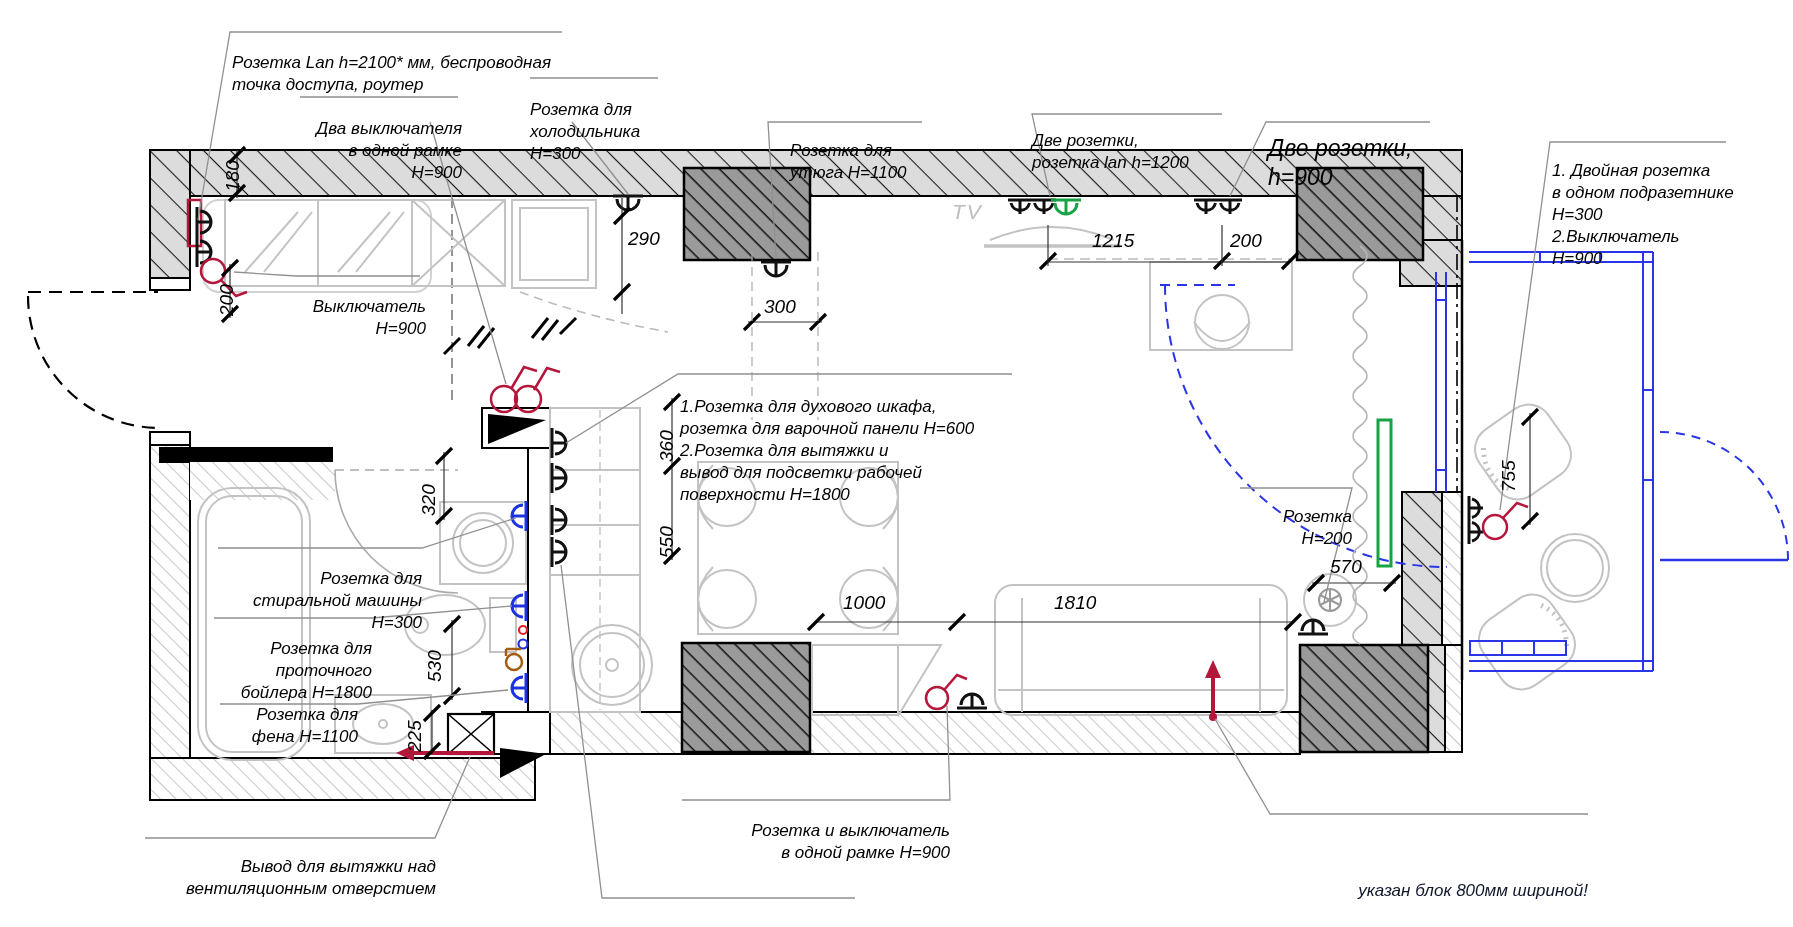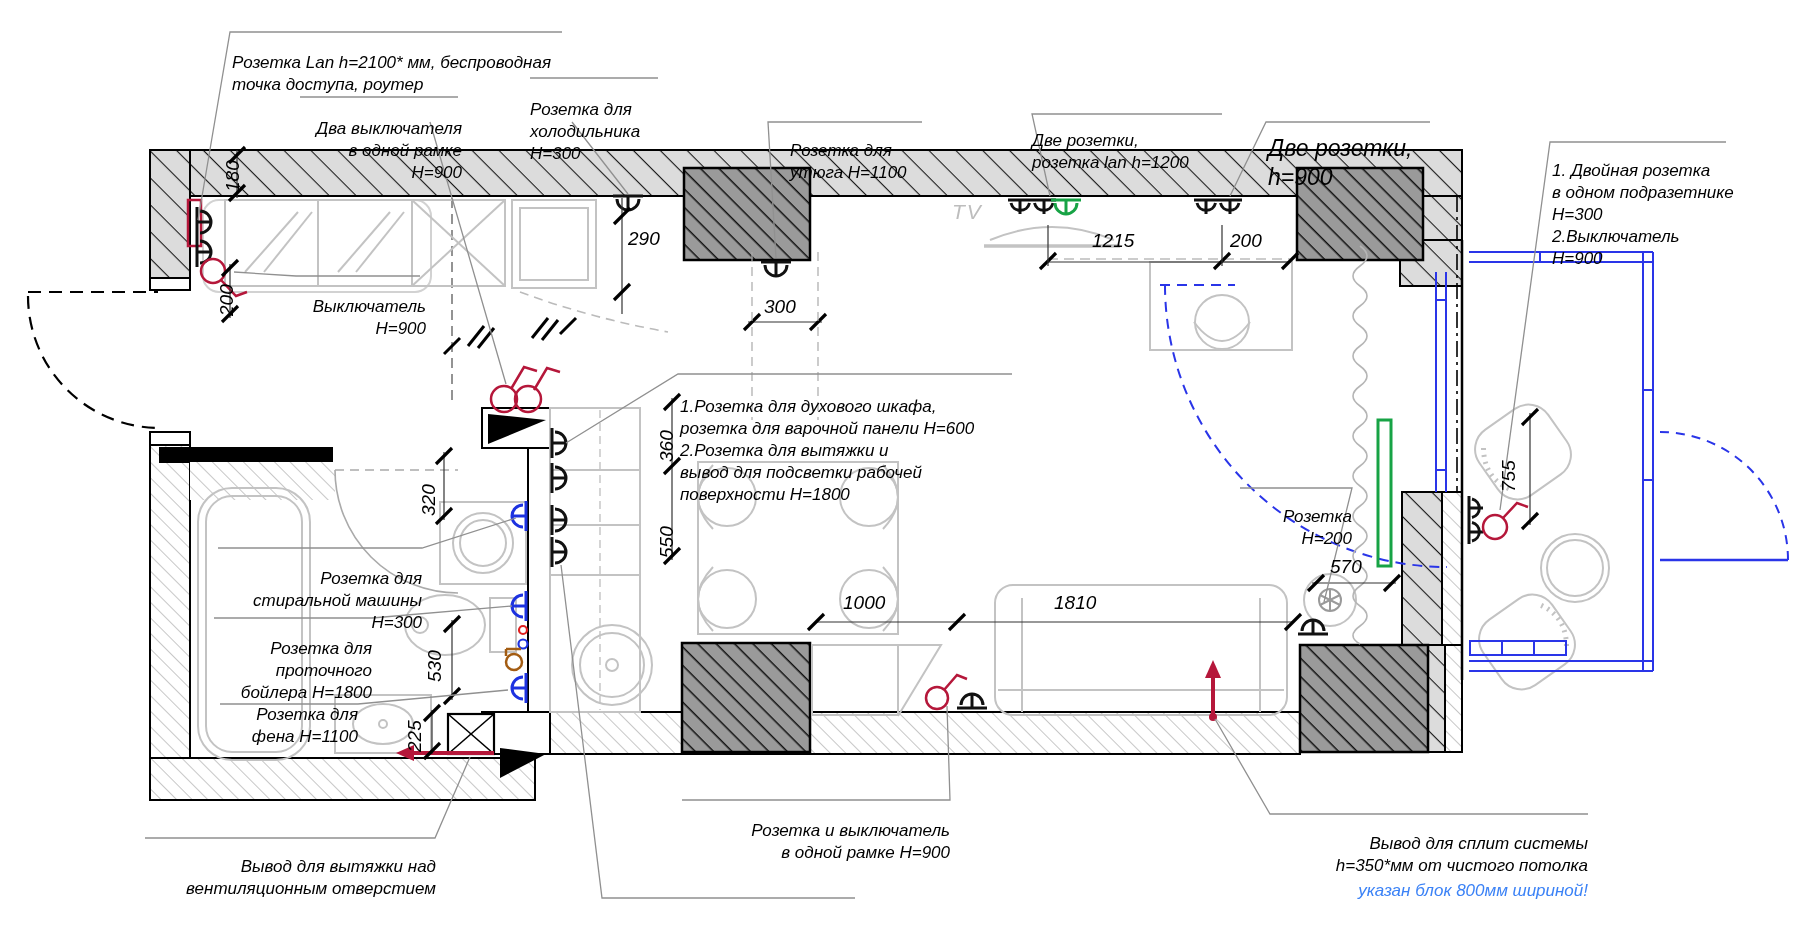--- a/index.html
+++ b/index.html
@@ -7,21 +7,21 @@
          font-family:"Liberation Sans",sans-serif;overflow:hidden;}
   .stage svg{position:absolute;left:0;top:0;}
   .ann{position:absolute;font-style:italic;font-size:17px;line-height:1.3;
        color:#000;white-space:pre-line;margin-top:44px;}
   .ann.center{text-align:right}
   .ann.right{text-align:right}
   .ann.big{font-size:23px;line-height:1.25}
   .dim{position:absolute;font-style:italic;font-size:19px;color:#000;white-space:nowrap;}
   .dim.v{transform:rotate(-90deg);transform-origin:0 0;}
   .tv{position:absolute;font-style:italic;font-size:21px;color:#bdbdbd;letter-spacing:2px;}
-  .red{color:#3b82f6;}
+  .red{color:#0f172a;}
 </style>
 </head>
 <body>
 
 <div class="stage">
 
 <svg width="1793" height="927" viewBox="0 0 1793 927">
   <defs>
     <pattern id="hL" width="19" height="19" patternUnits="userSpaceOnUse" patternTransform="rotate(45)">
       <rect width="19" height="19" fill="#dcdcdc"></rect>
@@ -381,22 +381,20 @@
 H=300</div>
   <div class="ann right" style="left:216px;top:594px;width:156px">Розетка для
 проточного
 бойлера H=1800</div>
   <div class="ann center" style="left:222px;top:660px;width:136px">Розетка для
 фена H=1100</div>
   <div class="ann center" style="left:140px;top:812px;width:296px">Вывод для вытяжки над
 вентиляционным отверстием</div>
   <div class="ann center" style="left:682px;top:776px;width:268px">Розетка и выключатель
 в одной рамке H=900</div>
-  <div class="ann right" style="left:1286px;top:789px;width:302px">Вывод для сплит системы
-h=350*мм от чистого потолка</div>
   <div class="ann right red" style="left:1286px;top:836px;width:302px">указан блок 800мм шириной!</div>
 
   <div class="tv" style="left:952px;top:200px">TV</div>
 
   <div class="dim v" style="left:222px;top:192px">180</div>
   <div class="dim v" style="left:216px;top:316px">200</div>
   <div class="dim" style="left:628px;top:228px">290</div>
   <div class="dim" style="left:764px;top:296px">300</div>
   <div class="dim" style="left:1092px;top:230px">1215</div>
   <div class="dim" style="left:1230px;top:230px">200</div>

